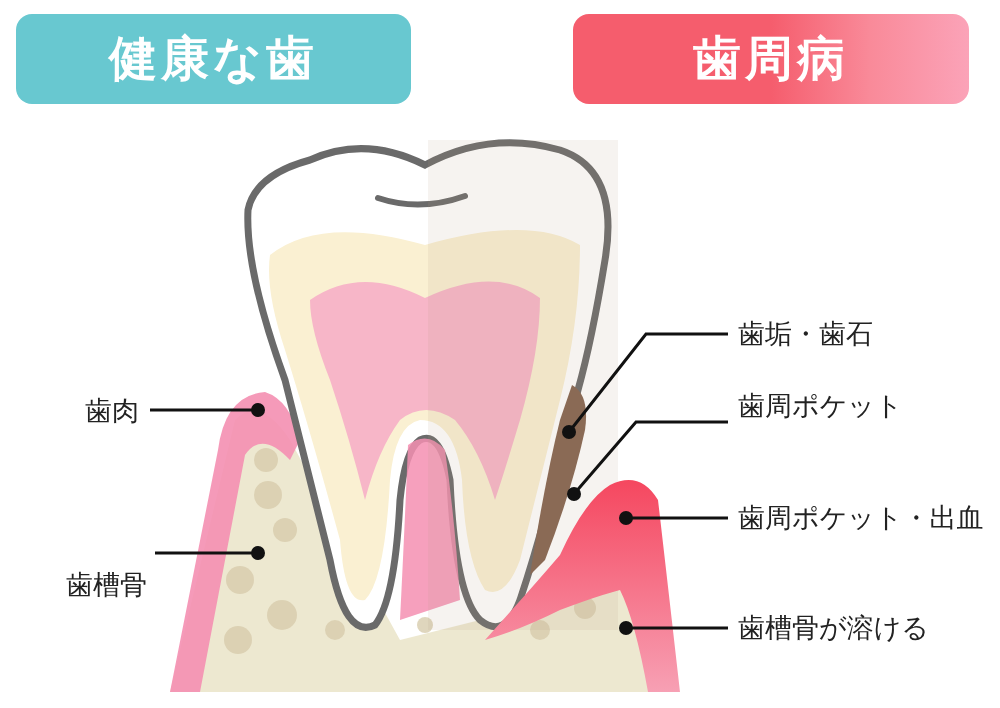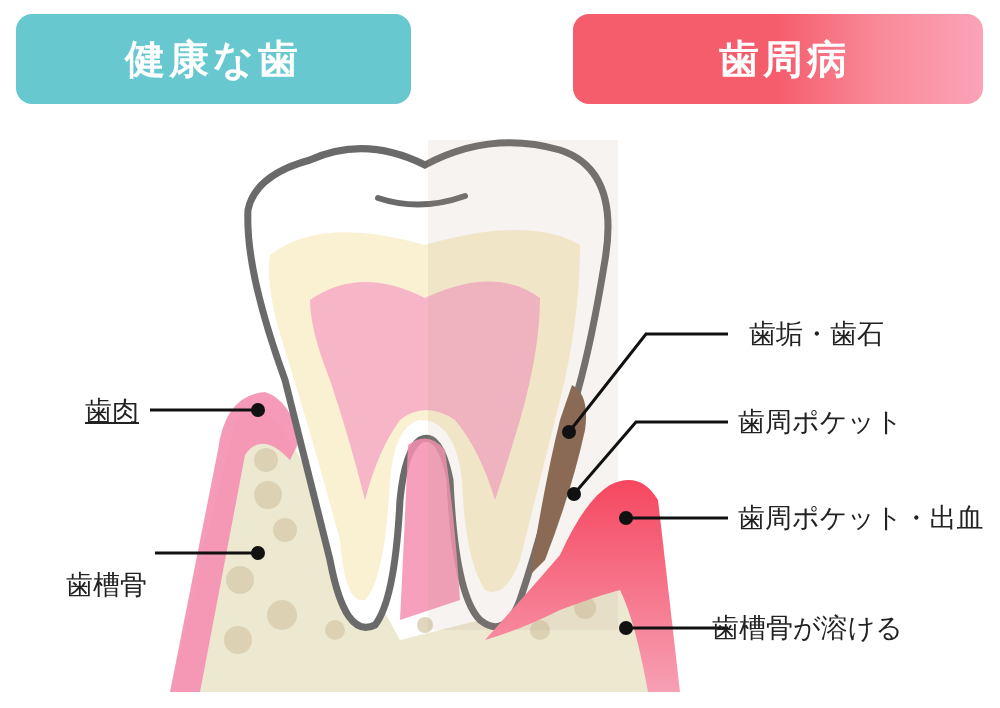--- a/index.html
+++ b/index.html
@@ -1,23 +1,23 @@
 <!DOCTYPE html>
 <html><head>
 <meta charset="utf-8">
 <style>
   html, body { margin: 0; padding: 0; background: #ffffff; }
   body { width: 1000px; height: 708px; position: relative; overflow: hidden;
          font-family: "DejaVu Sans", "Liberation Sans", sans-serif; }
   .banner { position: absolute; top: 14px; height: 90px; border-radius: 16px;
-            color: #fff; font-weight: bold; font-size: 40px; letter-spacing: 4px;
+            color: #fff; font-weight: bold; font-size: 48px; letter-spacing: 4px;
             display: flex; align-items: center; justify-content: center; }
   .banner.healthy { left: 16px; width: 395px; background: #68c8d0; }
   .banner.disease { left: 573px; width: 396px;
-            background: linear-gradient(90deg, #f55d6d 0%, #f55d6d 50%, #f98a99 75%, #fba3b8 100%); padding-left: 14px; }
+            background: linear-gradient(90deg, #f55d6d 0%, #f55d6d 50%, #f98a99 75%, #fba3b8 100%); }
   .diagram { position: absolute; left: 0; top: 0; width: 1000px; height: 708px; }
   .label { position: absolute; font-size: 27px; color: #222; white-space: nowrap; line-height: 1; }
 </style>
 </head>
 <body>
 
 <div class="banner healthy">
   <span>健康な歯</span>
 </div>
 <div class="banner disease">
@@ -86,18 +86,18 @@
   <g fill="#111">
     <circle cx="258" cy="410" r="7"></circle>
     <circle cx="258" cy="553" r="7"></circle>
     <circle cx="569" cy="432" r="7"></circle>
     <circle cx="574" cy="494" r="7"></circle>
     <circle cx="626" cy="518" r="7"></circle>
     <circle cx="626" cy="628" r="7"></circle>
   </g>
 </svg>
 
-<div class="label" style="left:85px; top:397px;text-decoration:underline;">歯肉</div>
+<div class="label" style="left:85px; top:397px;">歯肉</div>
 <div class="label" style="left:66px; top:571px;">歯槽骨</div>
-<div class="label" style="left:738px; top:320px;margin-left:11px;">歯垢・歯石</div>
-<div class="label" style="left:738px; top:408px;">歯周ポケット</div>
+<div class="label" style="left:738px; top:320px;">歯垢・歯石</div>
+<div class="label" style="left:738px; top:392px;">歯周ポケット</div>
 <div class="label" style="left:738px; top:504px;">歯周ポケット・出血</div>
-<div class="label" style="left:712px; top:614px;">歯槽骨が溶ける</div>
+<div class="label" style="left:738px; top:614px;">歯槽骨が溶ける</div>
 
 </body></html>

